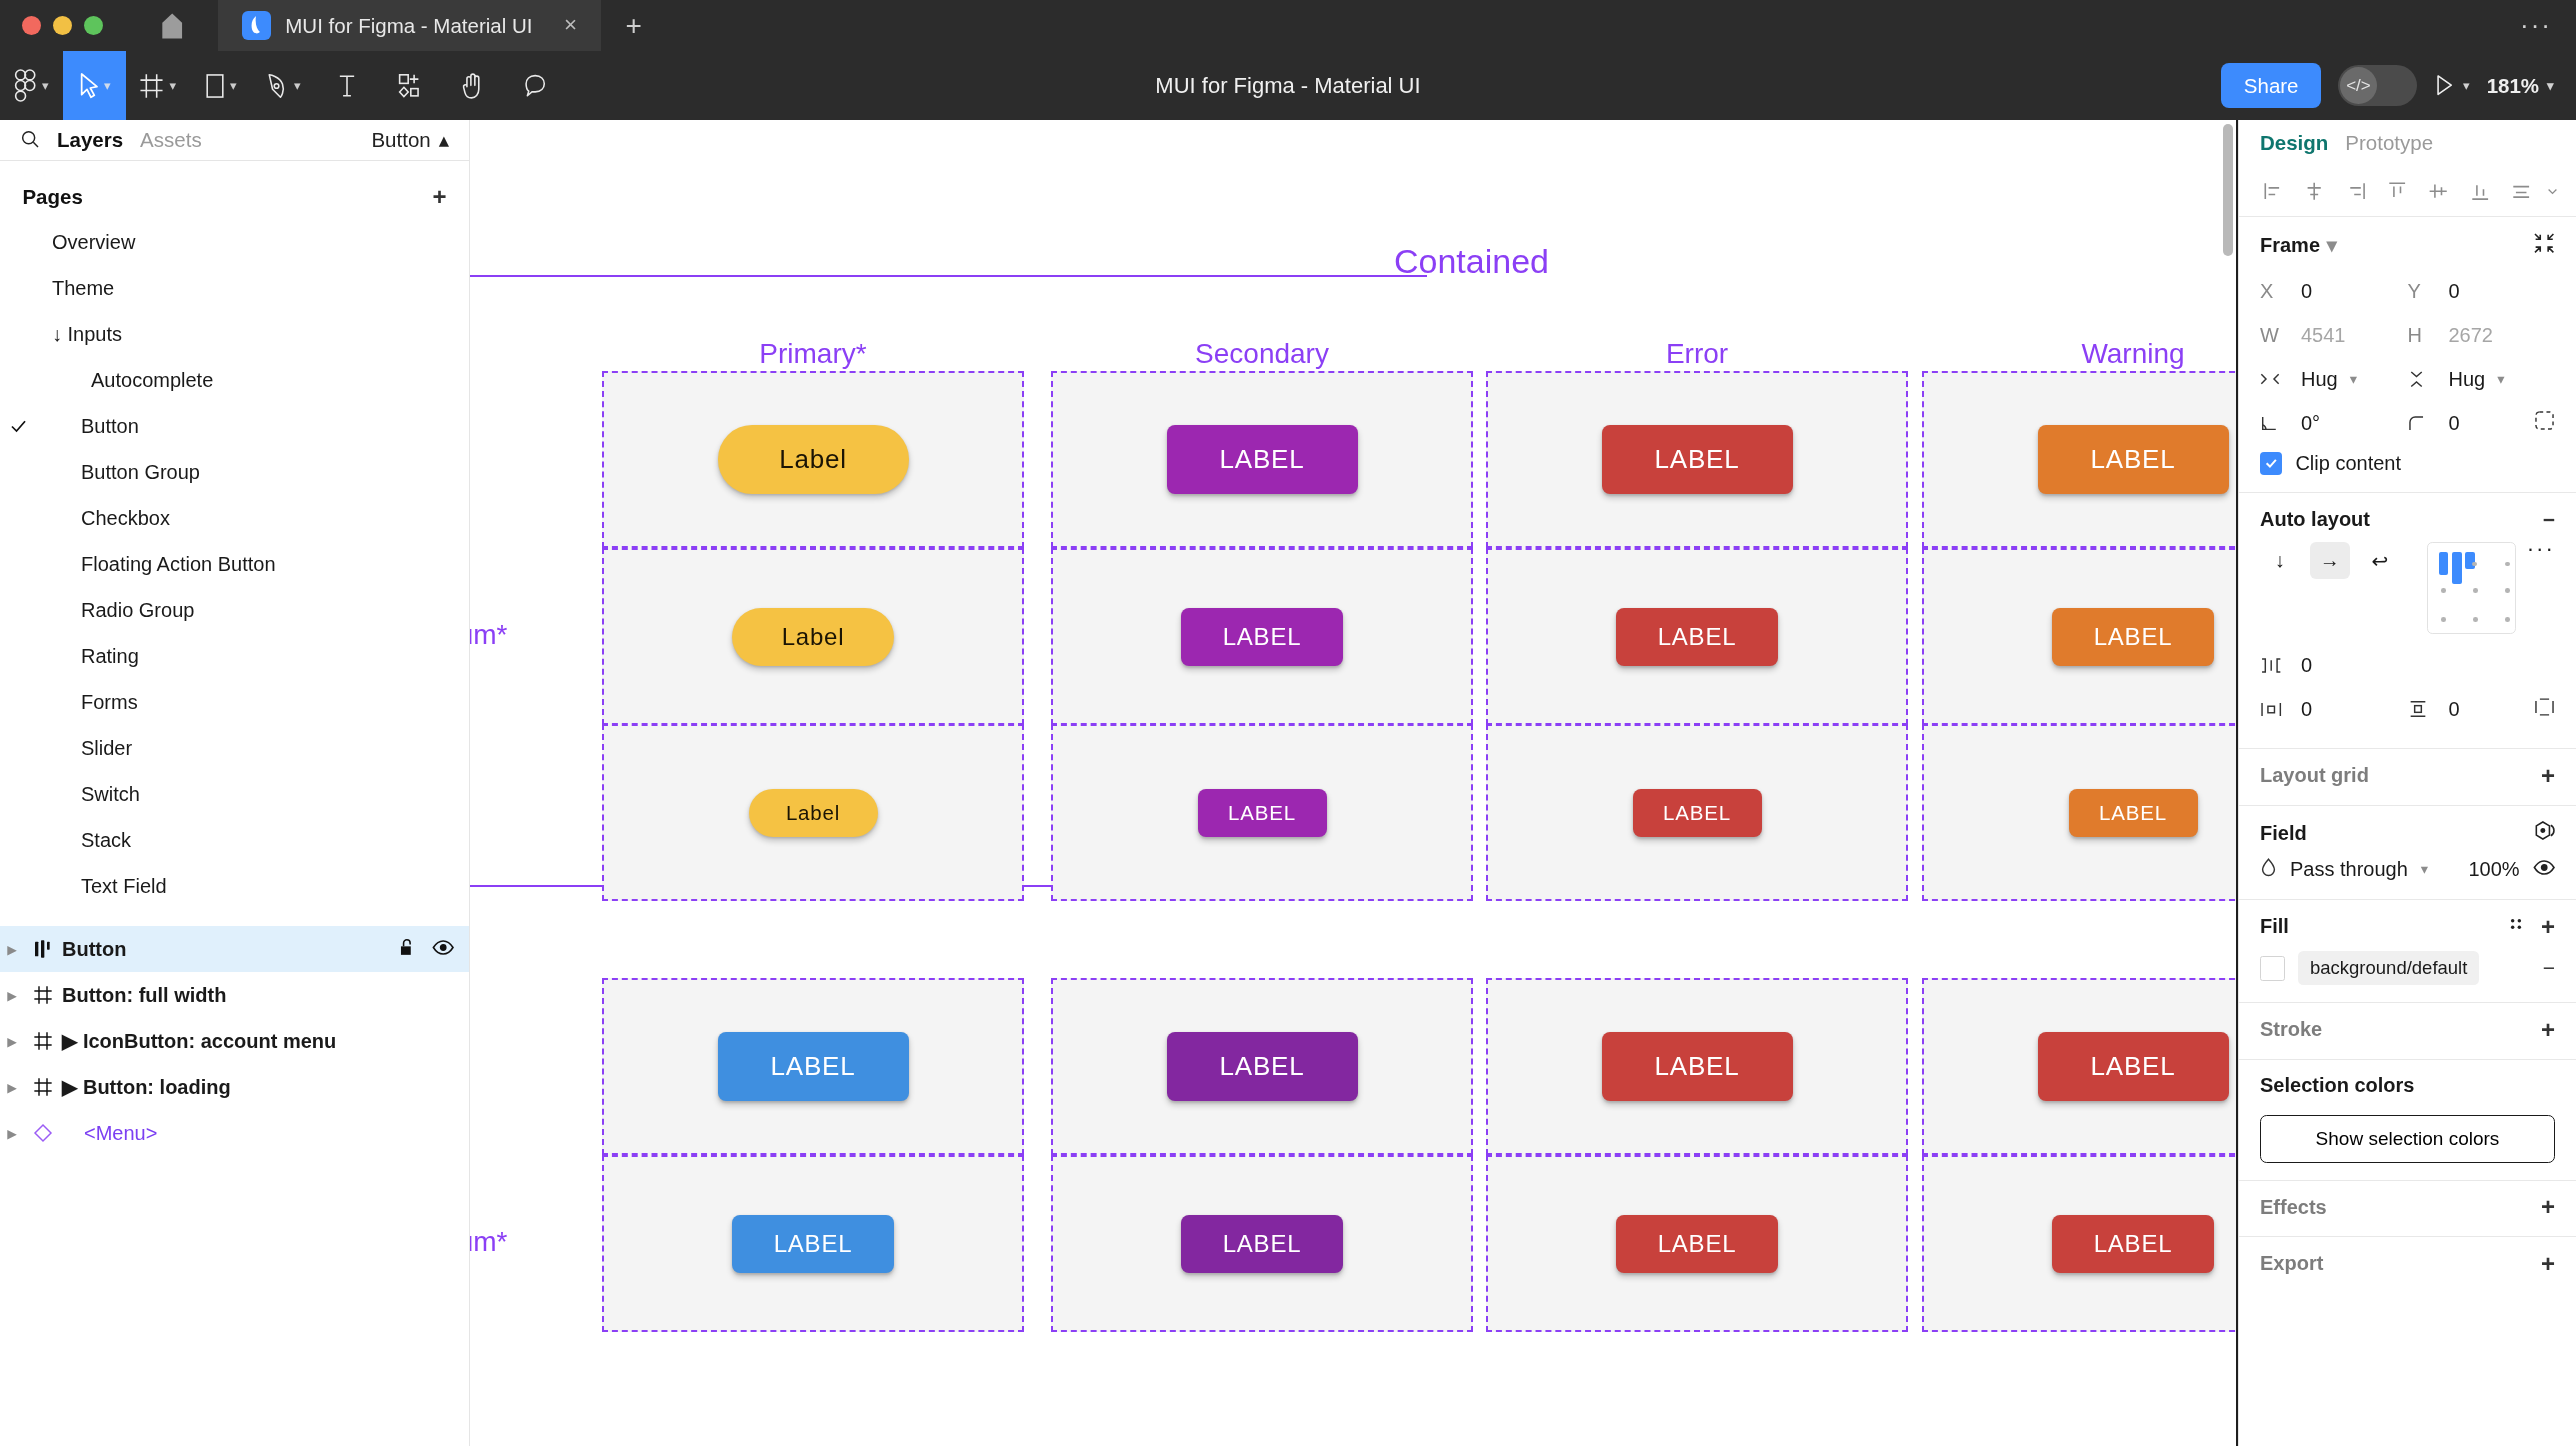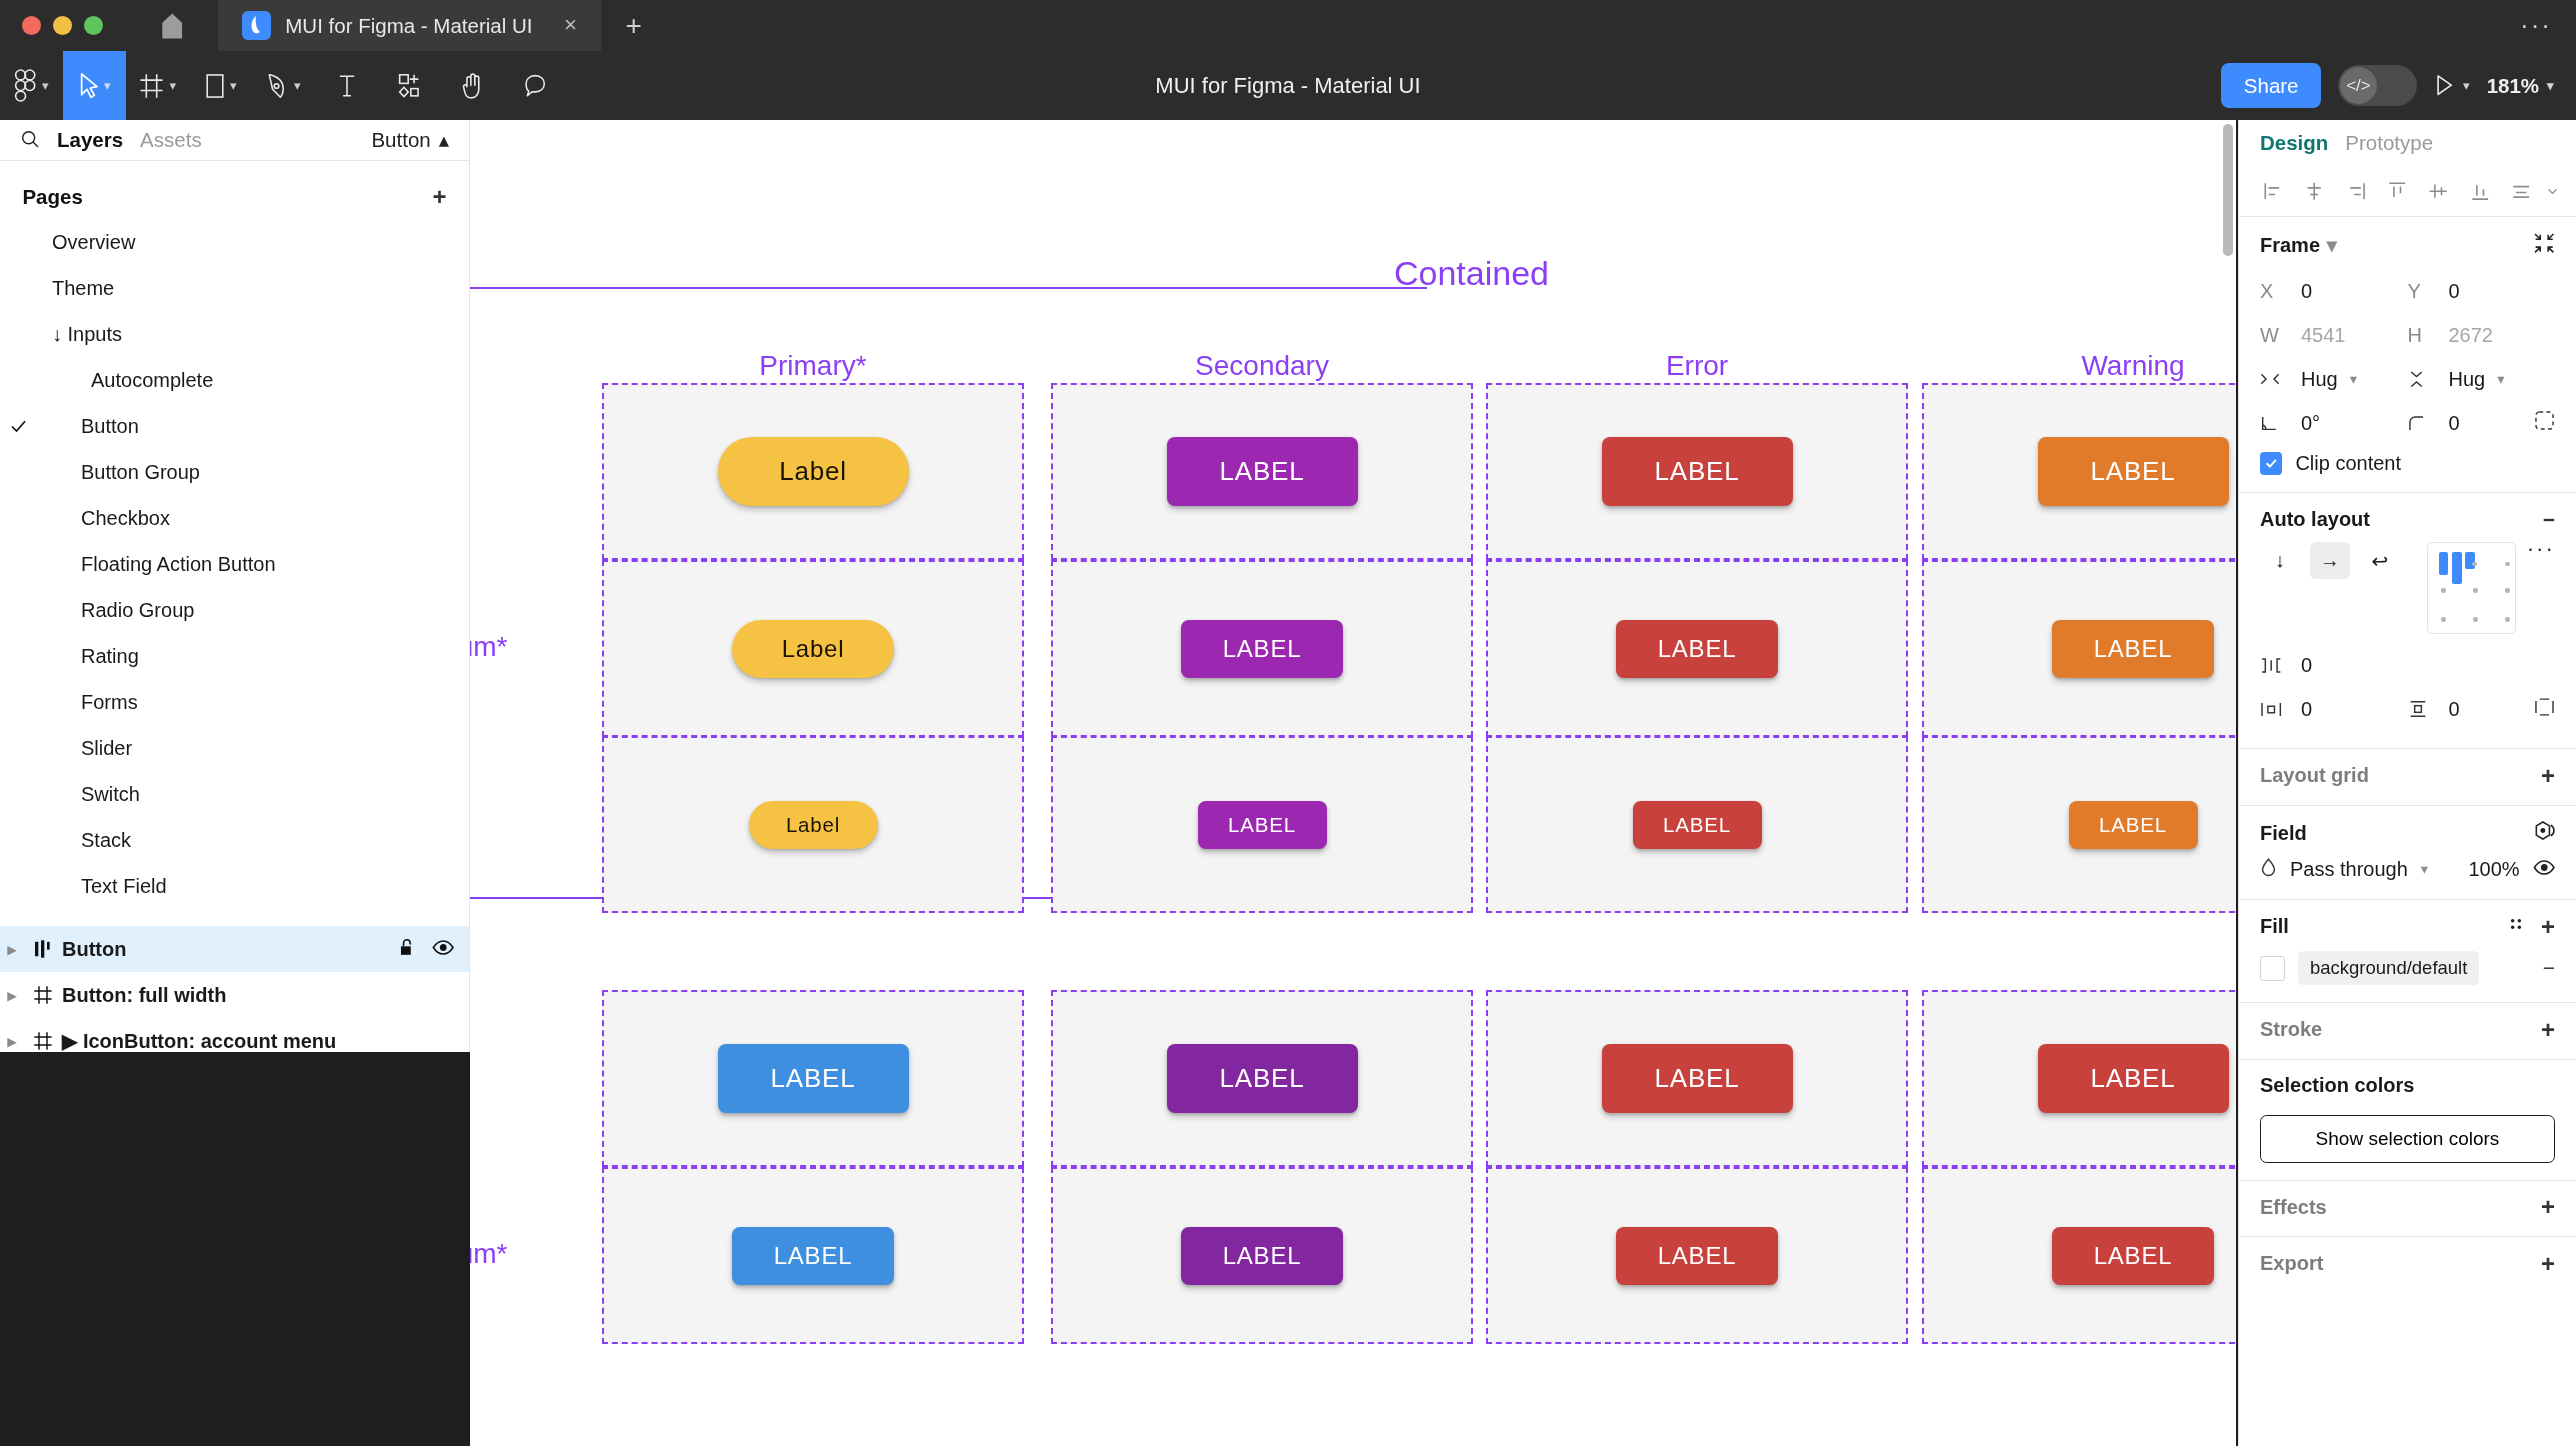--- a/index.html
+++ b/index.html
@@ -64,21 +64,21 @@
     width:79px; height:41px; border-radius:20.5px; background:#4b4b4b;
     display:flex; align-items:center; cursor:pointer;
   }
   .code-knob { width:37px; height:37px; border-radius:50%; background:#6a6a6a; margin-left:2px;
                display:flex; align-items:center; justify-content:center; color:#e4e4e4; font-size:17px;}
   .play-grp { display:flex; align-items:center; gap:9.2px; color:#efefef; font-size:18.5px; cursor:pointer;}
   .zoom-grp { display:flex; align-items:center; gap:8px; color:#efefef; font-size:20.5px; cursor:pointer;font-weight:bold;}
 
   
   .leftpanel {
-    position:absolute; left:0; top:120px; width:470px; height:932px;
+    position:absolute; left:0; top:120px; width:470px; height:1326px;
     background:#fff; border-right:0.7px solid #e5e5e5; overflow:hidden;
   }
   .lp-head {
     height:41px; display:flex; align-items:center; gap:17px; padding:0 20px;
     border-bottom:0.7px solid #e5e5e5; position:relative;
   }
   .lp-tab { font-size:20.5px; color:#9a9a9a; cursor:pointer; }
   .lp-tab.active { color:#111; font-weight:bold; }
   .lp-comp { margin-left:auto; font-size:20.5px; color:#222; display:flex; align-items:center; gap:8px; cursor:pointer;}
   .lp-body { padding-top:14.5px; }
@@ -94,21 +94,21 @@
   .lp-label { white-space:nowrap; }
   .lp-label.bold { font-weight:bold; }
   .lp-label.menu { color:#7b3ff2;margin-left:22px; }
   .lp-rowicons { margin-left:auto; display:flex; align-items:center; gap:16px; }
 
   
   .canvas {
     position:absolute; left:470px; top:120px; width:1766px; height:1326px;
     background:#ffffff; overflow:hidden;
   }
-  .canvas-inner { position:absolute; left:0; top:12px; width:1766px; height:1050px; }
+  .canvas-inner { position:absolute; left:0; top:0; width:1766px; height:1050px; }
   .container-label {
     position:absolute; left:924px; top:122px; font-size:34px; color:#8b3ff5;
     white-space:nowrap;
   }
   .outer-bracket {
     position:absolute; border:2.6px solid #8b3ff5; border-right:none; border-bottom:none;
     border-top-left-radius:17px;
   }
   .colhead {
     position:absolute; font-size:28px; color:#8b3ff5; text-align:center; white-space:nowrap;

